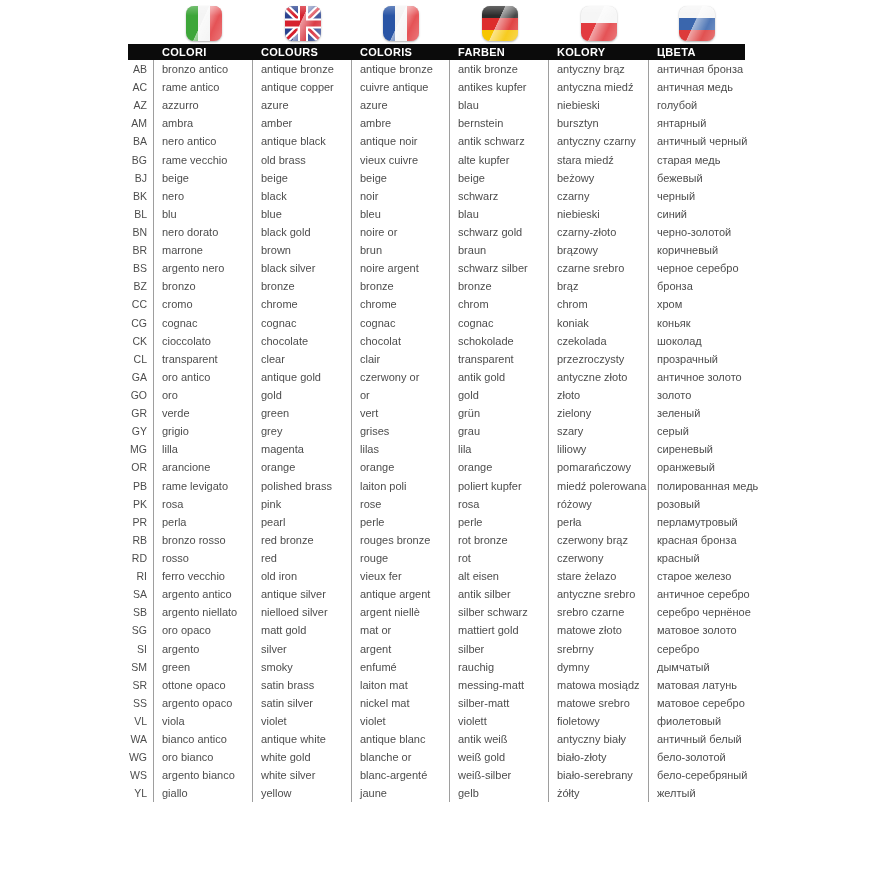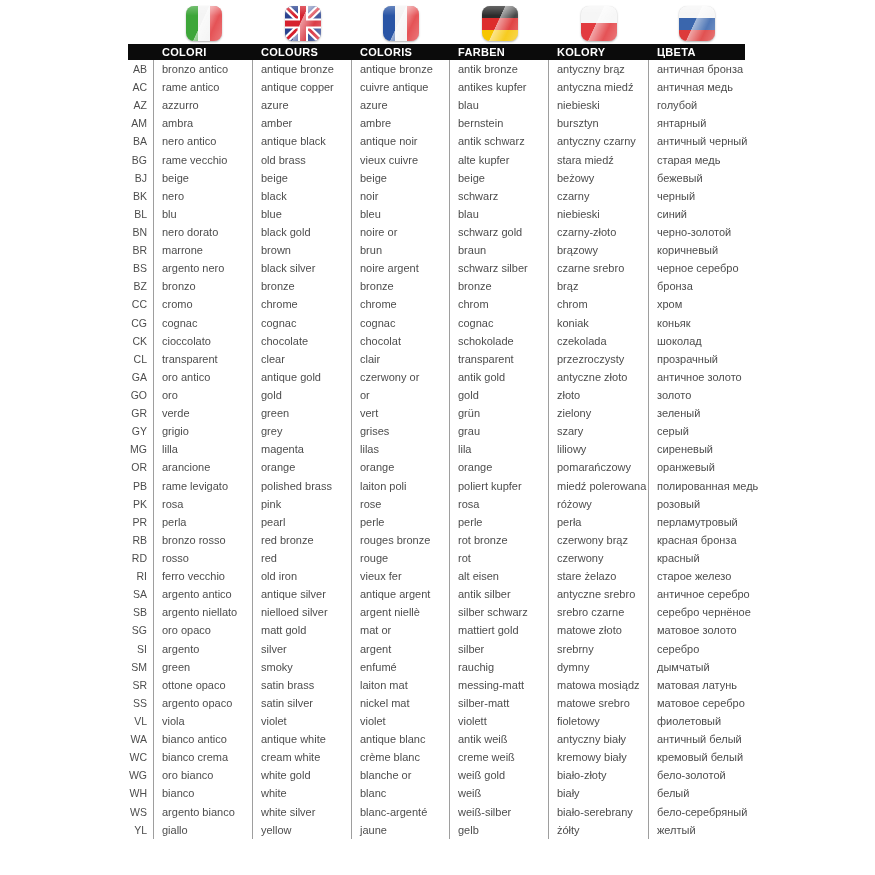--- a/index.html
+++ b/index.html
@@ -533,47 +533,29 @@
         <div class="trow">
           <span class="tcell code divr">WA</span>
           <span class="tcell divr">bianco antico</span>
           <span class="tcell divr">antique white</span>
           <span class="tcell divr">antique blanc</span>
           <span class="tcell divr">antik weiß</span>
           <span class="tcell divr">antyczny biały</span>
           <span class="tcell">античный белый</span>
         </div>
         <div class="trow">
-          <span class="tcell code divr">WC</span>
-          <span class="tcell divr">bianco crema</span>
-          <span class="tcell divr">cream white</span>
-          <span class="tcell divr">crème blanc</span>
-          <span class="tcell divr">creme weiß</span>
-          <span class="tcell divr">kremowy biały</span>
-          <span class="tcell">кремовый белый</span>
-        </div>
-        <div class="trow">
           <span class="tcell code divr">WG</span>
           <span class="tcell divr">oro bianco</span>
           <span class="tcell divr">white gold</span>
           <span class="tcell divr">blanche or</span>
           <span class="tcell divr">weiß gold</span>
           <span class="tcell divr">biało-złoty</span>
           <span class="tcell">бело-золотой</span>
         </div>
         <div class="trow">
-          <span class="tcell code divr">WH</span>
-          <span class="tcell divr">bianco</span>
-          <span class="tcell divr">white</span>
-          <span class="tcell divr">blanc</span>
-          <span class="tcell divr">weiß</span>
-          <span class="tcell divr">biały</span>
-          <span class="tcell">белый</span>
-        </div>
-        <div class="trow">
           <span class="tcell code divr">WS</span>
           <span class="tcell divr">argento bianco</span>
           <span class="tcell divr">white silver</span>
           <span class="tcell divr">blanc-argenté</span>
           <span class="tcell divr">weiß-silber</span>
           <span class="tcell divr">biało-serebrany</span>
           <span class="tcell">бело-серебряный</span>
         </div>
         <div class="trow">
           <span class="tcell code divr">YL</span>

